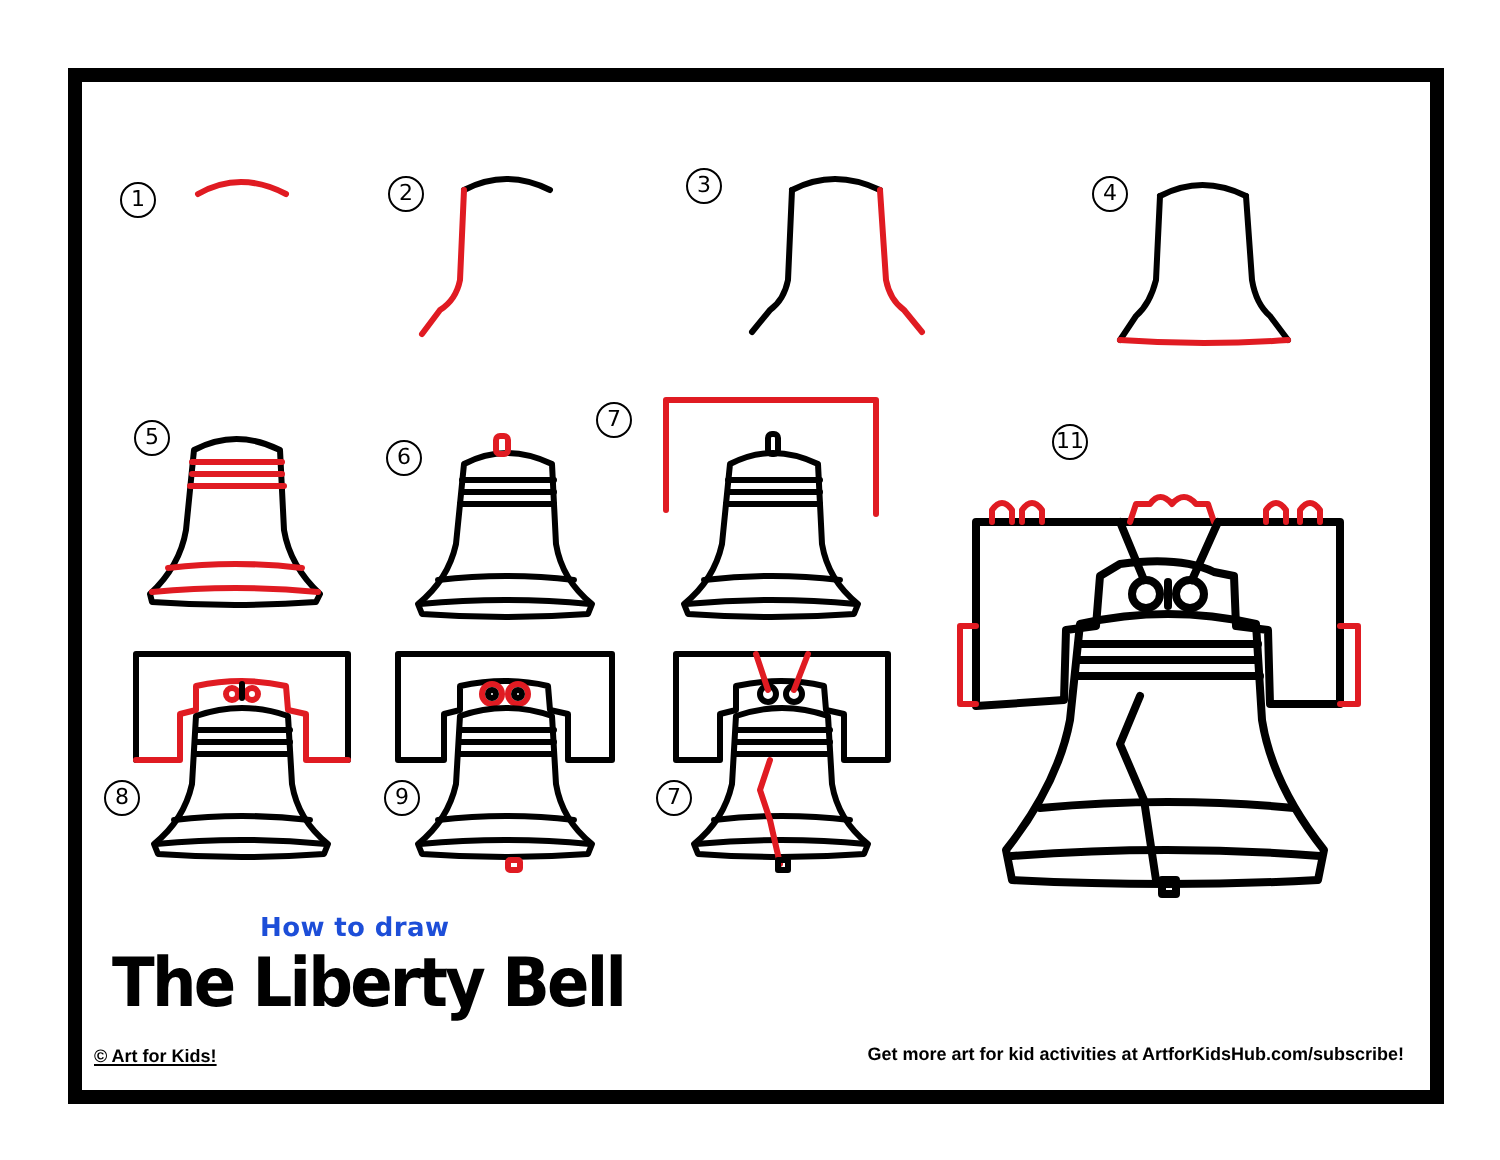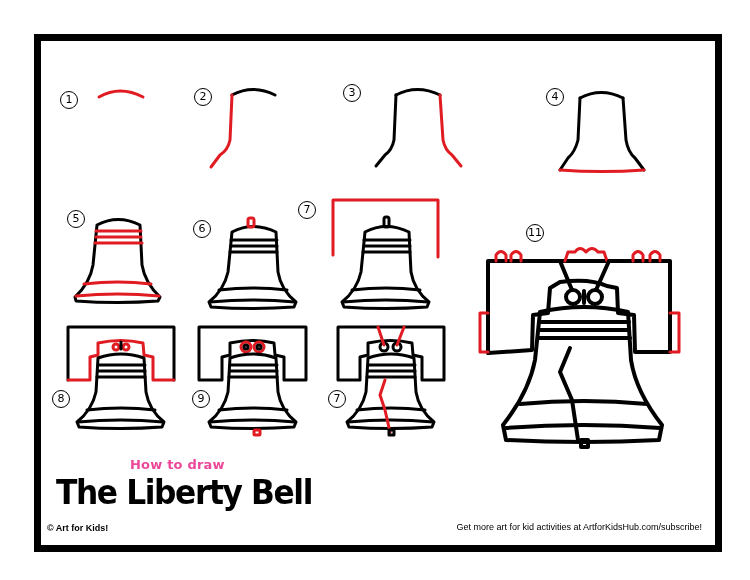--- a/index.html
+++ b/index.html
@@ -1,23 +1,23 @@
 <!DOCTYPE html>
 <html><head>
   <meta charset="utf-8">
   <style>
     html, body { margin: 0; padding: 0; background: #ffffff; }
     body { width: 750px; height: 580px; position: relative; overflow: hidden; font-family: "Liberation Sans", sans-serif; }
     .frame { position: absolute; left: 34px; top: 34px; width: 674px; height: 504px; border: 7px solid #000; box-sizing: content-box; background: #fff; }
     .canvas { position: absolute; left: 0; top: 0; }
     .step-num { position: absolute; width: 16px; height: 16px; border: 1.6px solid #000; border-radius: 50%; font-size: 11px; line-height: 16px; text-align: center; color: #000; font-family: "DejaVu Sans", sans-serif; }
-    .title-small { position: absolute; left: 130px; top: 457px; font-family: "DejaVu Sans", sans-serif; font-size: 13px; font-weight: bold; color: #ec4899; letter-spacing: 0.2px; }
+    .title-small { position: absolute; left: 130px; top: 457px; font-family: "DejaVu Sans", sans-serif; font-size: 13px; font-weight: bold; color: #1d4ed8; letter-spacing: 0.2px; }
     .title-big { position: absolute; left: 56px; top: 472px; font-family: "DejaVu Sans", sans-serif; font-size: 34px; font-weight: bold; color: #000; letter-spacing: -1.5px; transform: scaleX(0.92); transform-origin: left top; }
-    .copyright { position: absolute; left: 47px; top: 523px; font-size: 9px; font-weight: bold; color: #000; }
-    .footer-link { position: absolute; right: 48px; top: 522px; font-size: 9px; font-weight: normal; color: #000; text-align: right; }
+    .copyright { position: absolute; left: 47px; top: 523px; font-size: 9px; font-weight: bold; color: #000; text-decoration: underline; }
+    .footer-link { position: absolute; right: 48px; top: 522px; font-size: 9px; font-weight: bold; color: #000; text-align: right; }
     svg path, svg line, svg rect, svg circle, svg polyline { fill: none; stroke-linecap: round; stroke-linejoin: round; }
     .k { stroke: #000; stroke-width: 3; }
     .r { stroke: #e01b22; stroke-width: 3; }
     .kt { stroke: #000; stroke-width: 4; }
   </style>
 </head>
 <body>
 
 <div class="frame"></div>
 
@@ -146,18 +146,18 @@
 <div class="step-num" style="left:60px;top:91px;">1</div>
 <div class="step-num" style="left:194px;top:88px;">2</div>
 <div class="step-num" style="left:343px;top:84px;">3</div>
 <div class="step-num" style="left:546px;top:88px;">4</div>
 <div class="step-num" style="left:67px;top:210px;">5</div>
 <div class="step-num" style="left:193px;top:220px;">6</div>
 <div class="step-num" style="left:298px;top:201px;">7</div>
 <div class="step-num" style="left:52px;top:390px;">8</div>
 <div class="step-num" style="left:192px;top:390px;">9</div>
 <div class="step-num" style="left:328px;top:390px;">7</div>
-<div class="step-num" style="left:526px;top:224px;">11</div>
+<div class="step-num" style="left:526px;top:212px;">11</div>
 
 <div class="title-small">How to draw</div>
 <div class="title-big">The Liberty Bell</div>
 <div class="copyright">© Art for Kids!</div>
 <div class="footer-link">Get more art for kid activities at ArtforKidsHub.com/subscribe!</div>
 
 </body></html>

